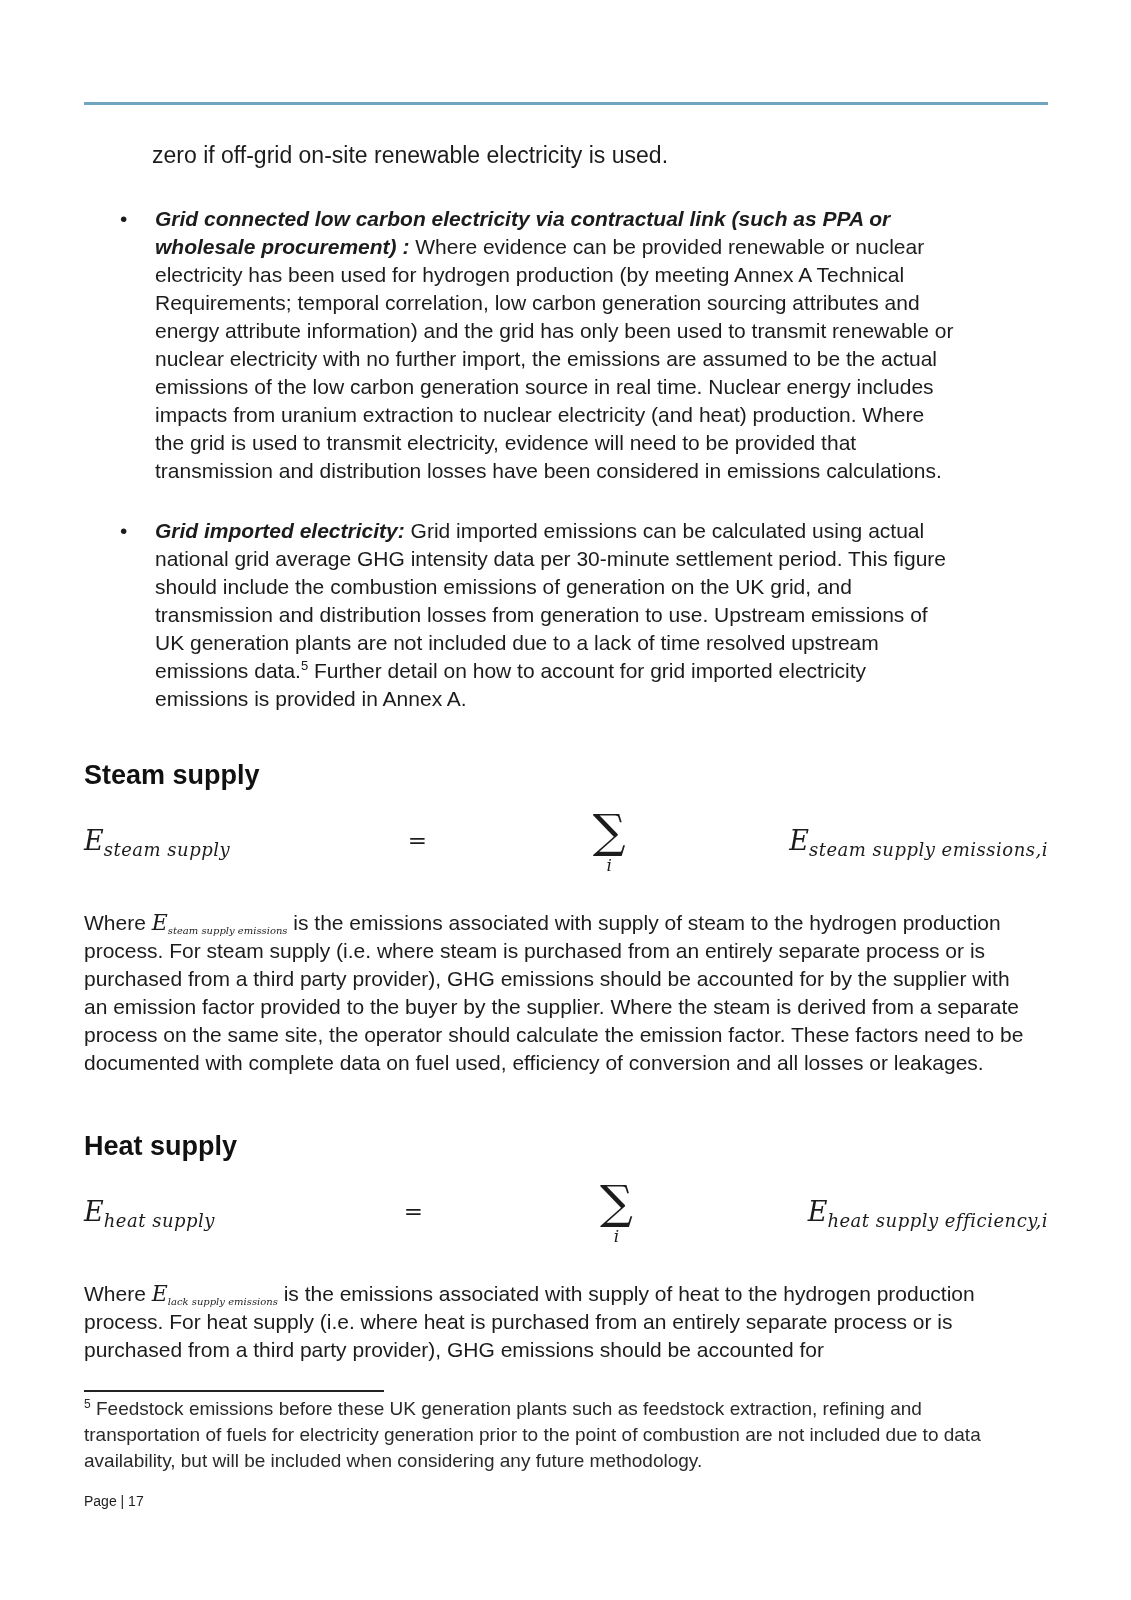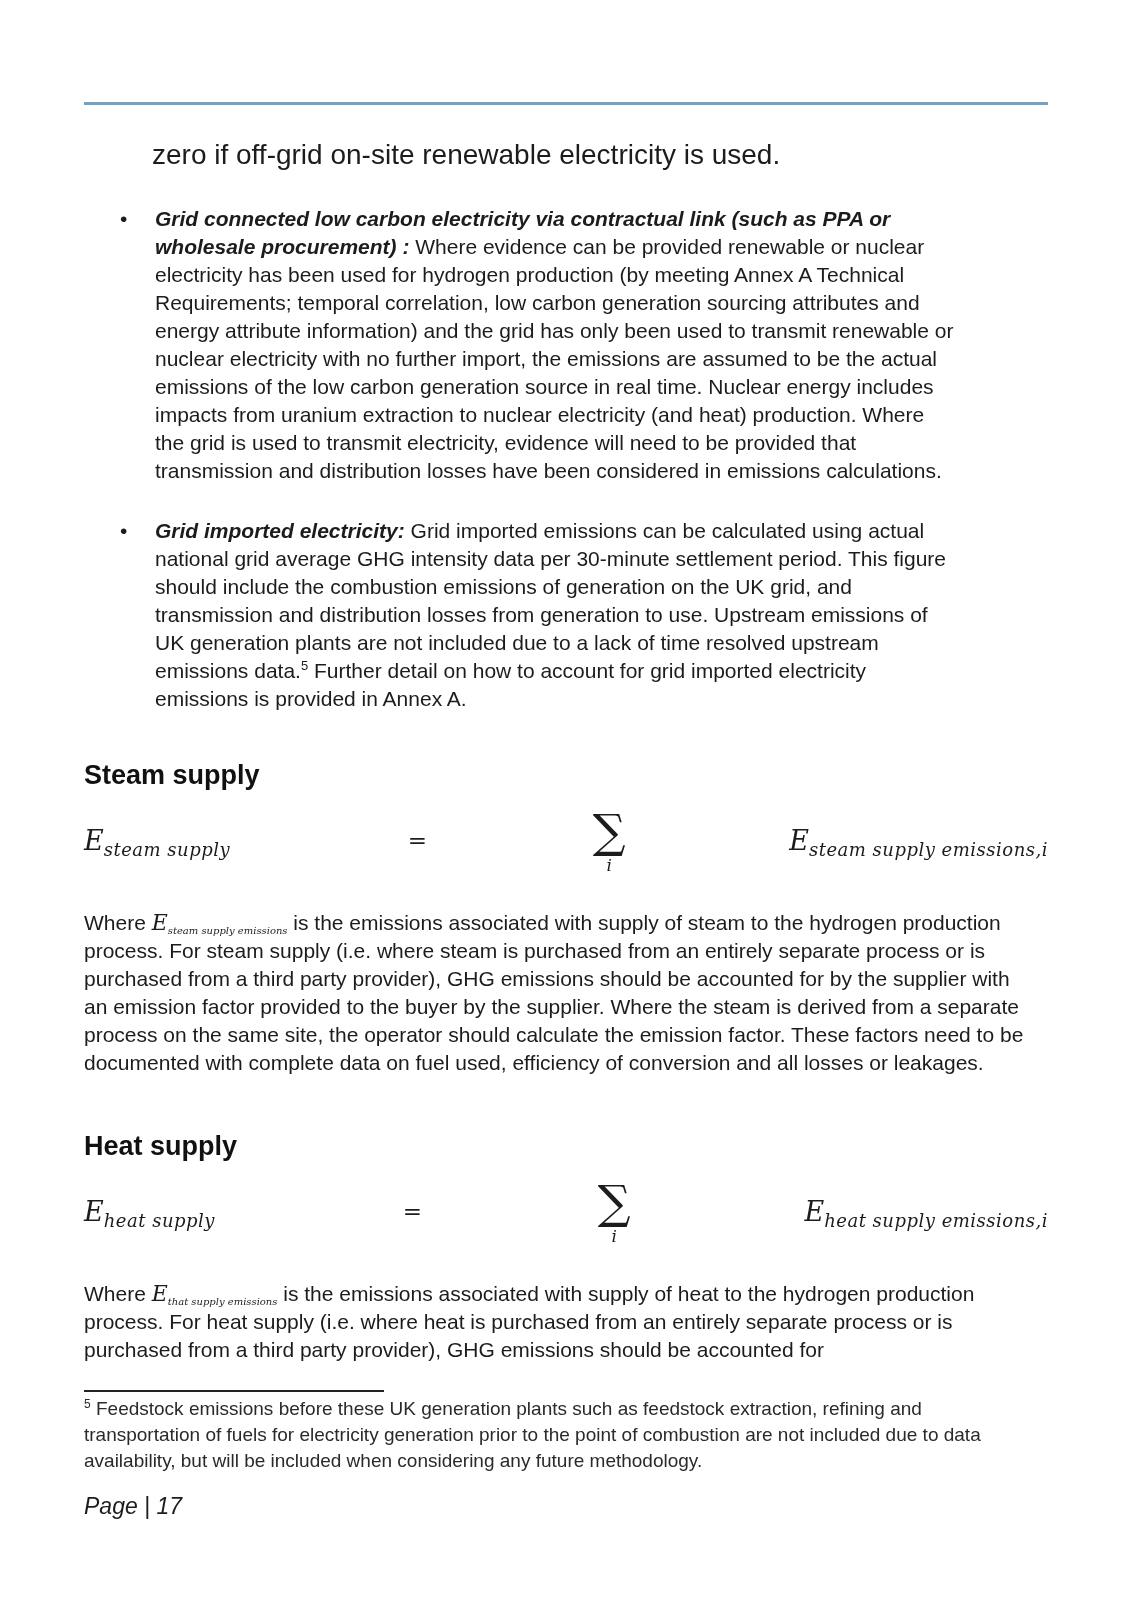--- a/index.html
+++ b/index.html
@@ -20,21 +20,21 @@
   }
   .header-rule {
     margin-top: 102px;
     height: 3px;
     background: #71A3C2;
     width: 964px;
   }
   .intro {
     margin: 36px 0 0 0;
     padding-left: 68px;
-    font-size: 28px;
+    font-size: 23px;
     line-height: 28px;
   }
   ul.bullets {
     list-style: none;
     margin: 36px 0 0 0;
     padding: 0;
   }
   ul.bullets li {
     position: relative;
     padding-left: 71px;
@@ -121,23 +121,22 @@
     color: #2a2a2a;
     padding-right: 40px;
   }
   .footnote sup {
     font-size: 12px;
     vertical-align: super;
     line-height: 0;
   }
   .page-number {
     margin-top: 12px;
-    font-size: 23px;
+    font-size: 14px;
     color: #1c1c1c;
-    font-style: italic;
   }
 </style>
 </head>
 <body>
 
 <div class="page">
   <div class="content">
 
     <div class="header-rule"></div>
 
@@ -172,25 +171,25 @@
 
     <h2 class="section-heading" style="margin-top:54px;">Heat supply</h2>
 
     <div class="formula">
       <span class="base"><span>E</span><sub>heat supply</sub></span>
       <span class="eq">=</span>
       <span class="sigma-block">
         <span class="sigma">∑</span>
         <span class="sum-index">i</span>
       </span>
-      <span class="base"><span>E</span><sub>heat supply emissions,i</sub></span>
+      <span class="base"><span>E</span><sub>heat supply efficiency,i</sub></span>
     </div>
 
     <p class="body-para">
-      <span>Where </span><span class="inline-math"><span>E</span><sub>that supply emissions</sub></span><span> is the emissions associated with supply of heat to the hydrogen production process. For heat supply (i.e. where heat is purchased from an entirely separate process or is purchased from a third party provider), GHG emissions should be accounted for</span>
+      <span>Where </span><span class="inline-math"><span>E</span><sub>lack supply emissions</sub></span><span> is the emissions associated with supply of heat to the hydrogen production process. For heat supply (i.e. where heat is purchased from an entirely separate process or is purchased from a third party provider), GHG emissions should be accounted for</span>
     </p>
 
     <div class="footnote-sep"></div>
 
     <p class="footnote">
       <sup>5</sup><span> Feedstock emissions before these UK generation plants such as feedstock extraction, refining and transportation of fuels for electricity generation prior to the point of combustion are not included due to data availability, but will be included when considering any future methodology.</span>
     </p>
 
     <div class="page-number">Page | 17</div>
 

